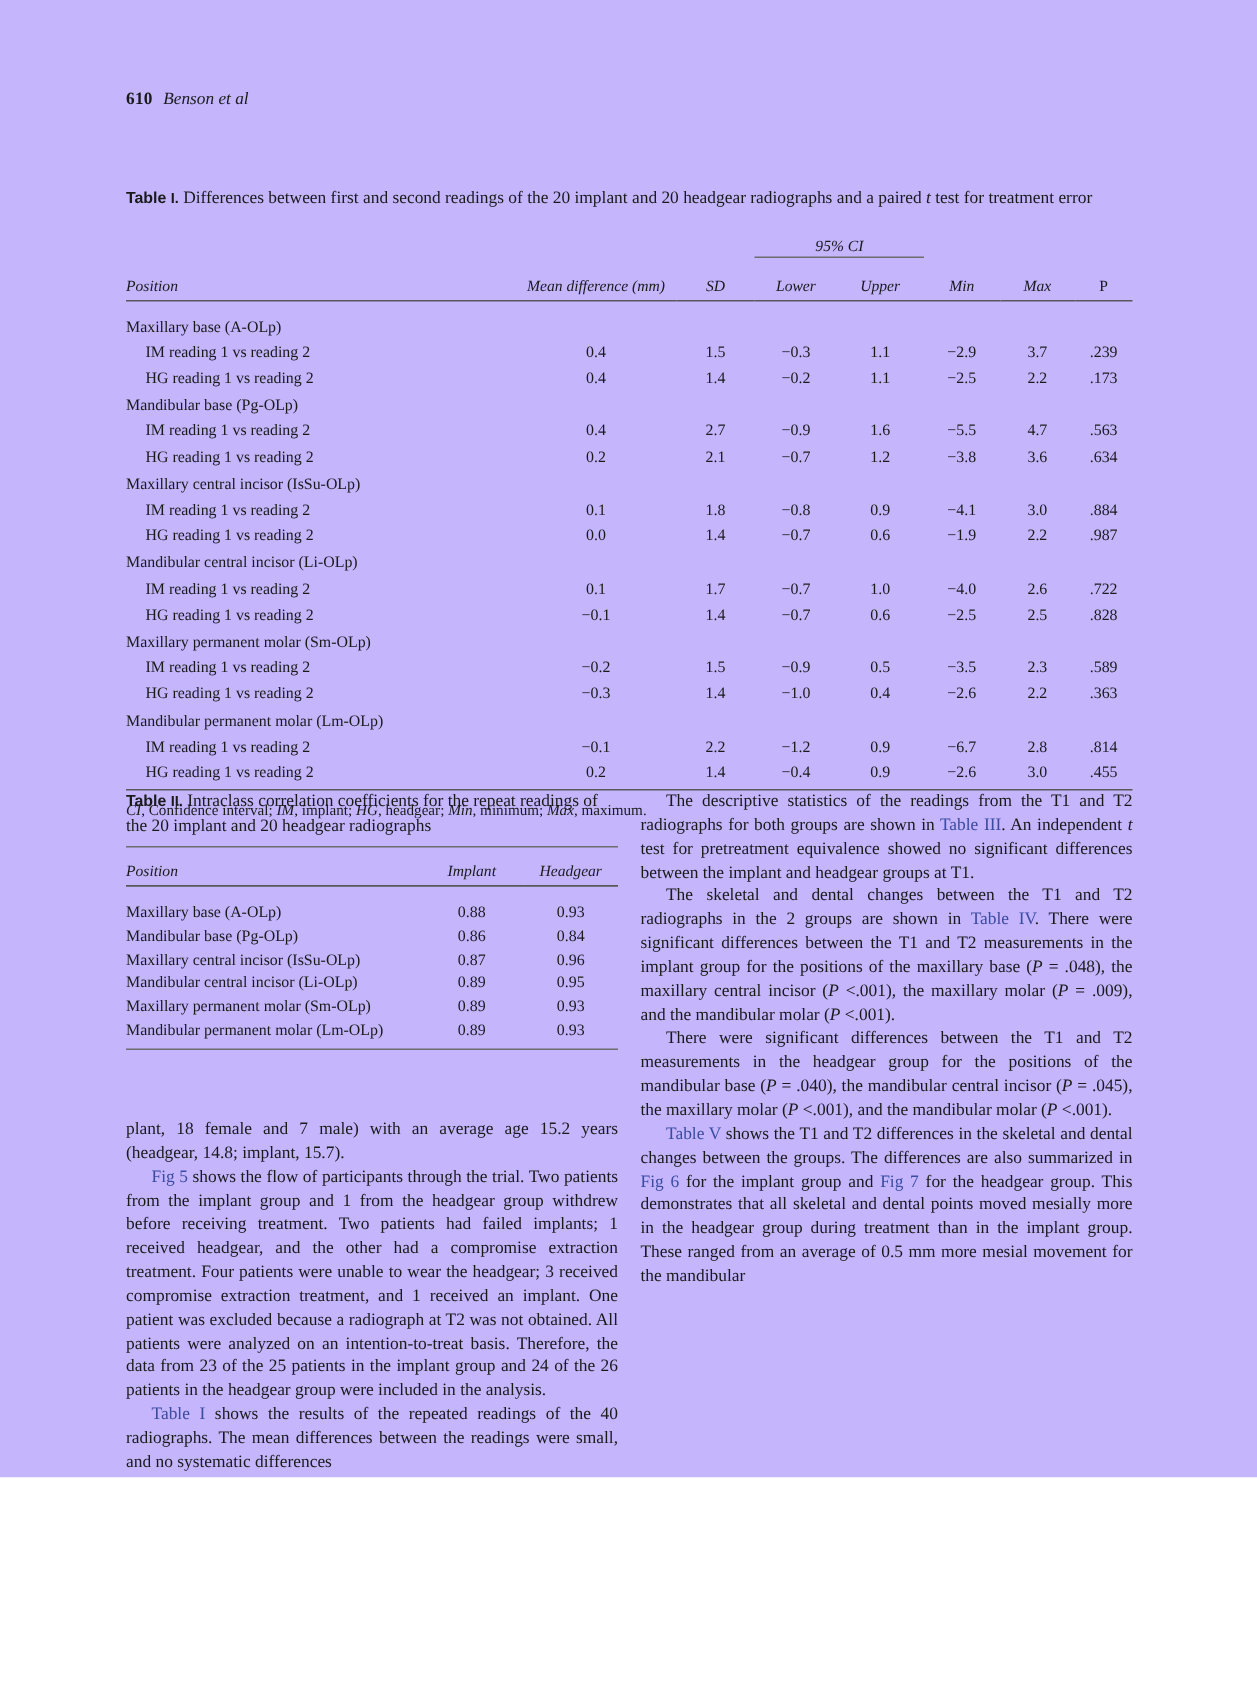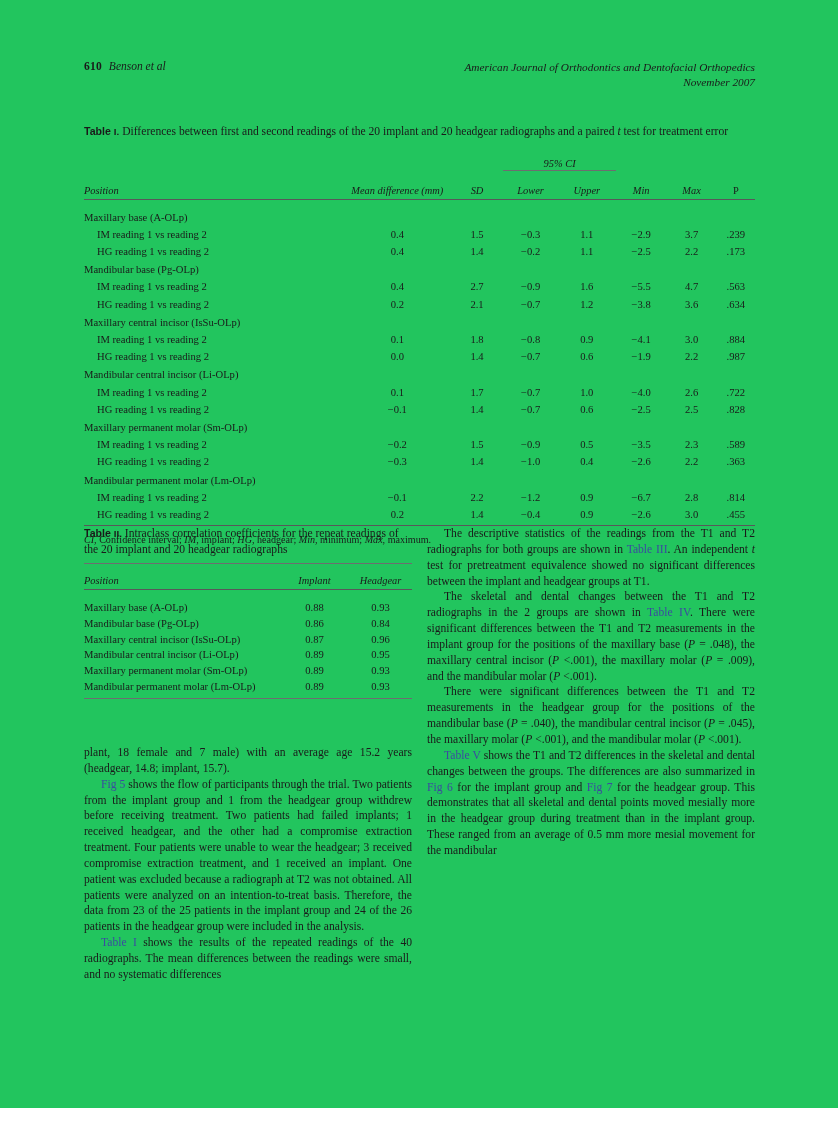--- a/index.html
+++ b/index.html
@@ -3,22 +3,22 @@
 <meta charset="utf-8">
 <style>
   html, body {
     margin: 0;
     padding: 0;
     background: #ffffff;
   }
   .page {
     position: relative;
     width: 838px;
-    height: 1108px;
-    background: #22c55e;
+    height: 985px;
+    background: #c4b5fd;
     font-family: "Liberation Serif", "DejaVu Serif", serif;
     color: #1a1a1a;
     overflow: hidden;
   }
 
   
   .runhead {
     position: absolute;
     left: 84px;
     right: 83px;
@@ -170,24 +170,20 @@
   .it { font-style: italic; }
 </style>
 </head>
 <body>
 
 <div class="page">
 
   <div class="runhead">
     <div class="runhead-left">
       <span class="folio">610</span><span class="authors">Benson et al</span>
-    </div>
-    <div class="runhead-right">
-      <div>American Journal of Orthodontics and Dentofacial Orthopedics</div>
-      <div>November 2007</div>
     </div>
   </div>
 
   <div id="table1-wrap">
     <div class="tbl-caption">
       <span class="tbl-label">Table <span class="rom">I.</span></span>
       <span>Differences between first and second readings of the 20 implant and 20 headgear radiographs and a paired</span>
       <span class="ital">t</span><span> test for treatment error</span>
     </div>
 

